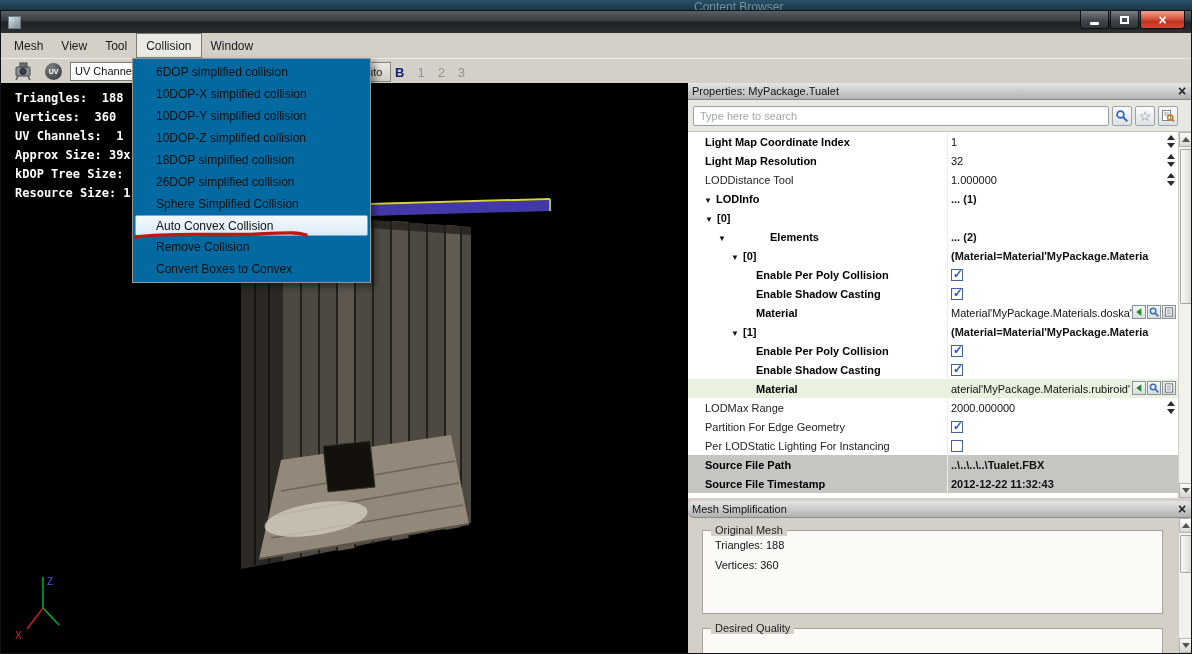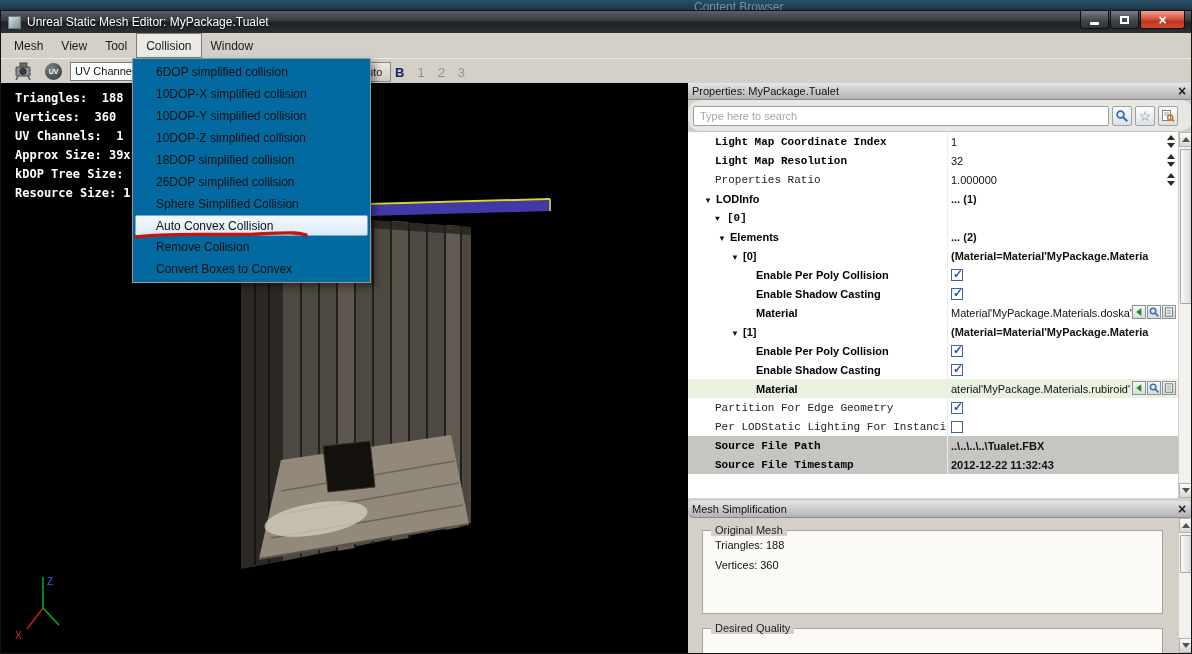--- a/index.html
+++ b/index.html
@@ -62,35 +62,35 @@
 
   
   .panel-header { position:absolute; left:687px; width:505px; height:17px;
     background:linear-gradient(180deg,#e6e6e6,#b2b2b2); border-bottom:1px solid #8a8a8a;
     font-size:11px; color:#111; display:flex; align-items:center; padding:0 4px; }
   .panel-header .ph-title { flex:1; }
   .panel-close { width:14px; height:14px; display:flex; align-items:center; justify-content:center; }
   .panel-close::before { content:"×"; font-size:14px; font-weight:bold; color:#222; line-height:12px; }
 
   .search-row { position:absolute; top:89px; left:687px; width:505px; height:32px; background:#e9e7e2;
-    border-bottom:1px solid #c6c4be; display:flex; align-items:center; padding:0 5px;border-radius:13px; }
+    border-bottom:1px solid #c6c4be; display:flex; align-items:center; padding:0 5px; }
   .search-input { width:416px; height:20px; border:1px solid #96a0a8; border-radius:2px;
     font-size:11px; padding:0 6px; color:#444; font-family:"Liberation Sans",sans-serif; }
   .search-input::placeholder { color:#a2a6aa; }
   .sbtn { width:20px; height:20px; margin-left:3px; border:1px solid #9aa2aa; border-radius:2px;
     background:linear-gradient(#fdfdfd,#dde2e7); display:flex; align-items:center; justify-content:center; }
   .star-icon::before { content:"☆"; font-size:14px; color:#6d7c96; line-height:14px; }
 
   .prop-grid { position:absolute; top:121px; left:687px; width:490px; height:366px; background:#fff; overflow:hidden; }
   .prow { height:19px; display:flex; align-items:center; font-size:11px; }
   .prow.hl-green { background:#e9f2df; }
   .prow.hl-gray { background:#c6c5c1;text-align:center; }
   .plabel { width:259px; display:flex; align-items:center; overflow:hidden; white-space:nowrap; color:#222; }
   .plabel.b { font-weight:bold; color:#000; }
-  .ind0{padding-left:16px;} .ind1{padding-left:27px;font-family:Liberation Mono, monospace;} .ind2{padding-left:30px;}
+  .ind0{padding-left:16px;} .ind1{padding-left:17px;} .ind2{padding-left:30px;gap:40px;}
   .ind3{padding-left:43px;} .ind4{padding-left:56px;}
   .expander { width:12px; flex:none; }
   .expander::before { content:"▼"; font-size:8px; color:#111; }
   .spacer { width:12px; flex:none; }
   .pvalue { flex:1; height:100%; display:flex; align-items:center; position:relative;
     overflow:hidden; white-space:nowrap; padding-left:3px; border-left:1px solid #ececec; }
   .vtext { font-size:11px; color:#111; }
   .vtext.b { font-weight:bold; }
   .cb { width:12px; height:12px; background:#fff; border:1px solid #41639e; position:relative; flex:none; }
   .cb.checked::after { content:"✓"; position:absolute; top:-3px; left:1px; font-size:12px;
@@ -136,21 +136,20 @@
 <body>
 
 <div class="backdrop-strip">
   <span class="backdrop-title">Content Browser</span>
 </div>
 
 <div class="app-window">
 
   <div class="titlebar">
     <span class="app-icon"></span>
-    <span class="title-text">Unreal Static Mesh Editor: MyPackage.Tualet</span>
     <div class="win-buttons">
       <div class="win-btn minb">
           <span class="glyph-bar"></span>
         </div>
       <div class="win-btn maxb">
           <span class="glyph-box"></span>
         </div>
       <div class="win-btn closeb">
           <span class="close-icon"></span>
         </div>
@@ -275,21 +274,21 @@
         <div class="pvalue">
           <div class="vtext">32</div>
           <div class="spin">
             <div class="up"></div>
             <div class="dn"></div>
           </div>
         </div>
       </div>
       <div class="prow">
         <div class="plabel ind1">
-          <div class="ltext">Properties Ratio</div>
+          <div class="ltext">LODDistance Tool</div>
         </div>
         <div class="pvalue">
           <div class="vtext">1.000000</div>
           <div class="spin">
             <div class="up"></div>
             <div class="dn"></div>
           </div>
         </div>
       </div>
       <div class="prow">
@@ -426,20 +425,32 @@
                 <line x1="4" y1="4.5" x2="9" y2="4.5" stroke="#8a9096"></line>
                 <line x1="4" y1="6.5" x2="9" y2="6.5" stroke="#8a9096"></line>
                 <line x1="4" y1="8.5" x2="9" y2="8.5" stroke="#8a9096"></line>
               </svg>
             </div>
           </div>
         </div>
       </div>
       <div class="prow">
         <div class="plabel ind1">
+          <div class="ltext">LODMax Range</div>
+        </div>
+        <div class="pvalue">
+          <div class="vtext">2000.000000</div>
+          <div class="spin">
+            <div class="up"></div>
+            <div class="dn"></div>
+          </div>
+        </div>
+      </div>
+      <div class="prow">
+        <div class="plabel ind1">
           <div class="ltext">Partition For Edge Geometry</div>
         </div>
         <div class="pvalue">
           <div class="cb checked"></div>
         </div>
       </div>
       <div class="prow">
         <div class="plabel ind1">
           <div class="ltext">Per LODStatic Lighting For Instancing</div>
         </div>

